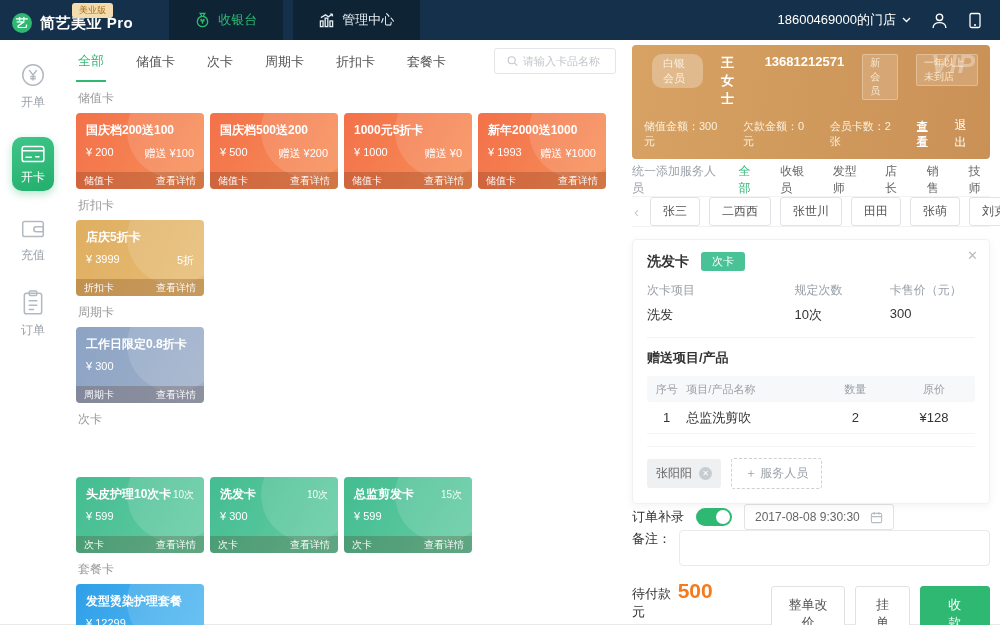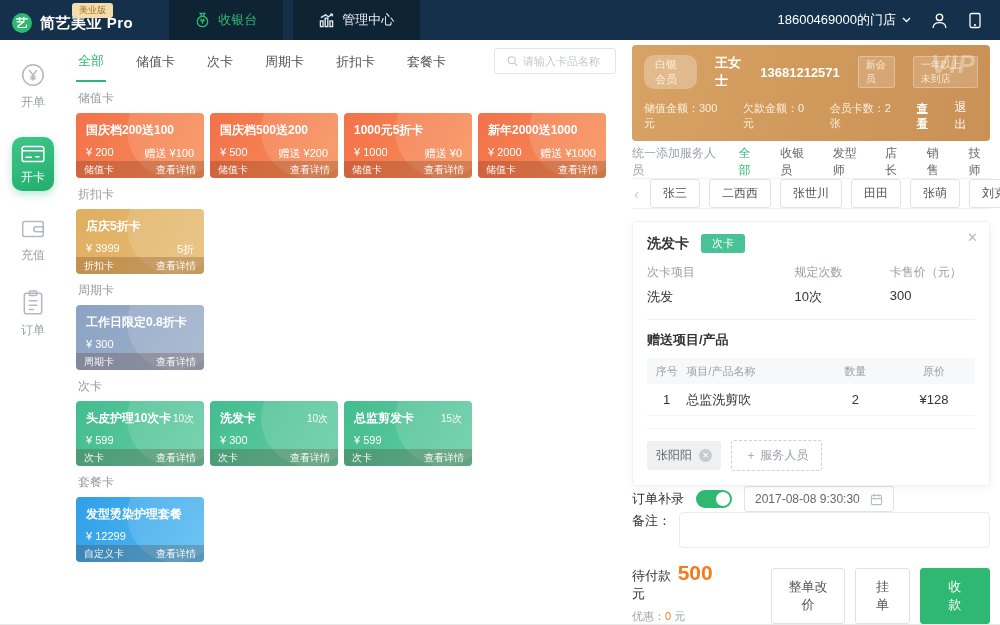--- a/index.html
+++ b/index.html
@@ -32,37 +32,37 @@
   .main { width:560px; flex-shrink:0; padding:0 10px; }
   .tabbar { height:42px; display:flex; align-items:center; }
   .tab { font-size:13px; color:#555; margin-right:28px; padding:12px 2px 10px; cursor:pointer; }
   .tab.active { color:#2eb872; border-bottom:2px solid #2eb872; }
   .searchbox { margin-left:auto; width:122px; height:26px; border:1px solid #e3e5e8; border-radius:3px; display:flex; align-items:center; padding:0 12px; gap:5px; }
   .searchbox input { border:none; outline:none; width:80px; font-size:11px; color:#666; font-family:inherit; }
   .searchbox input::placeholder { color:#c2c6cc; }
 
   .sec-title { font-size:12px; color:#999; margin:8px 0 6px 2px; }
   .cards-row { display:flex; gap:6px; margin-bottom:6px; }
-  .card { width:128px; height:65px; border-radius:4px; position:relative; overflow:hidden; color:#fff; cursor:pointer; flex-shrink:0; }
+  .card { width:128px; height:76px; border-radius:4px; position:relative; overflow:hidden; color:#fff; cursor:pointer; flex-shrink:0; }
   .card::after { content:""; position:absolute; right:-18px; top:-30px; width:95px; height:95px; border-radius:50%; background:rgba(255,255,255,.13); }
   .c-stored  { background:linear-gradient(120deg,#f3714a,#f79058); }
   .c-discount{ background:linear-gradient(120deg,#dfae61,#e7bd75); }
   .c-period  { background:linear-gradient(120deg,#8ca3c4,#9fb1ca); }
-  .c-times   { background:linear-gradient(120deg,#43bd90,#66cca4); }
+  .c-times   { background:linear-gradient(120deg,#43bd90,#66cca4);margin-top:43px; }
   .c-package { background:linear-gradient(120deg,#2f9fe8,#58bcf1); }
   .card-top { display:flex; justify-content:space-between; align-items:center; padding:9px 10px 0; position:relative; z-index:1; }
   .card-name { font-size:12px; font-weight:bold; white-space:nowrap; }
   .card-cbadge { font-size:10px; opacity:.95; }
   .card-mid { display:flex; justify-content:space-between; padding:0 10px; margin-top:7px; font-size:11px; position:relative; z-index:1; }
   .card-foot { position:absolute; left:0; right:0; bottom:0; height:17px; background:rgba(80,30,10,.22); display:flex; justify-content:space-between; align-items:center; padding:0 8px; font-size:10px; color:rgba(255,255,255,.95); z-index:1; }
 
   
   .right { flex:1; padding:5px 10px 10px 6px; display:flex; flex-direction:column; min-width:0; }
   .member { background:linear-gradient(100deg,#d7a263,#ca9156); border-radius:4px; padding:9px 12px 8px; color:#fbf0dd; position:relative; flex-shrink:0; }
-  .m-row1 { display:flex; align-items:center; gap:18px; }
+  .m-row1 { display:flex; align-items:flex-start; gap:18px;margin-left:8px; }
   .m-tier { background:rgba(255,255,255,.28); border-radius:10px; padding:2px 11px; font-size:11px; }
   .m-name, .m-phone { font-size:13px; font-weight:bold; color:#fff; }
   .m-tag { background:rgba(255,255,255,.16); border:1px solid rgba(255,255,255,.28); border-radius:2px; padding:1px 7px; font-size:10px; color:#f7e8cd; }
   .m-vip { position:absolute; right:14px; top:4px; font-size:26px; font-weight:bold; font-style:italic; color:rgba(255,255,255,.32); letter-spacing:1px; }
   .m-row2 { display:flex; align-items:center; gap:16px; margin-top:9px; font-size:11px; }
   .m-view { text-decoration:underline; font-weight:bold; color:#fff; cursor:pointer; }
   .m-logout { margin-left:auto; font-size:12px; color:#fff; cursor:pointer; }
 
   .staff-filter { display:flex; align-items:center; gap:20px; font-size:12px; color:#666; height:34px; border-bottom:1px solid #f2f2f2; margin-top:4px; }
   .sf-label { color:#9aa0a8; }
@@ -250,21 +250,21 @@
           <div class="card-foot">
               <span>储值卡</span>
               <span>查看详情</span>
             </div>
         </div>
         <div class="card c-stored">
           <div class="card-top">
               <span class="card-name">新年2000送1000</span>
             </div>
           <div class="card-mid">
-              <span>¥ 2000</span>
+              <span>¥ 1993</span>
               <span>赠送 ¥1000</span>
             </div>
           <div class="card-foot">
               <span>储值卡</span>
               <span>查看详情</span>
             </div>
         </div>
       </div>
 
       <div class="sec-title">折扣卡</div>

